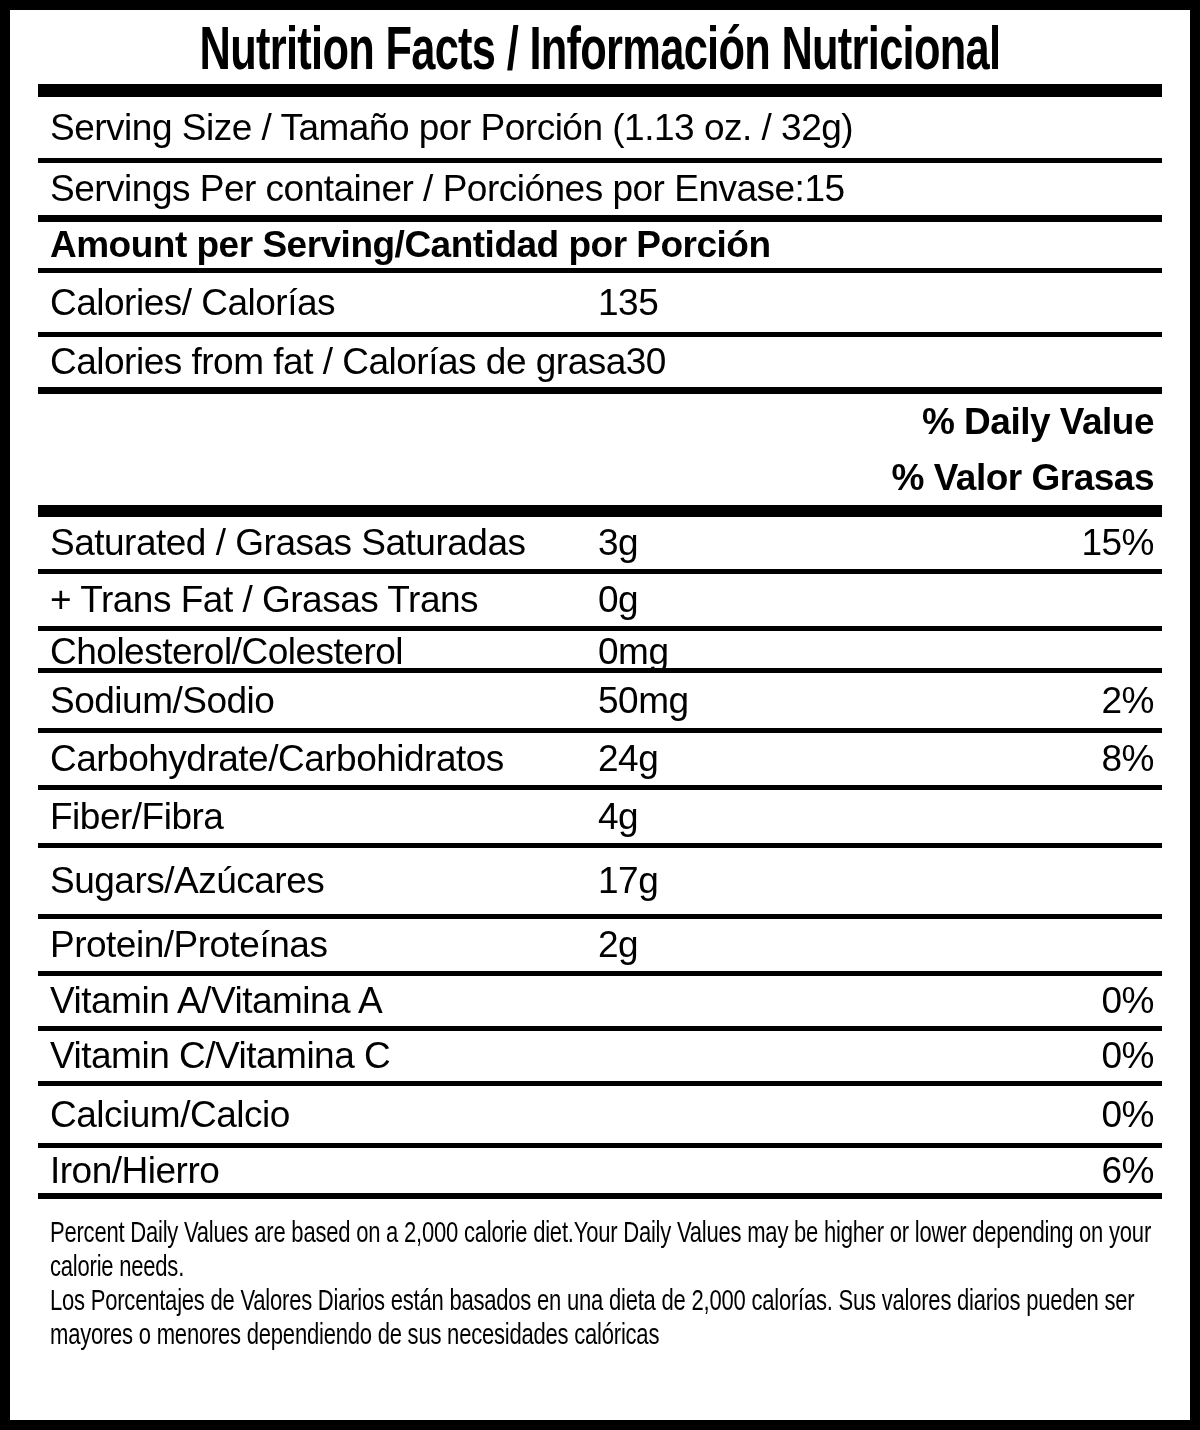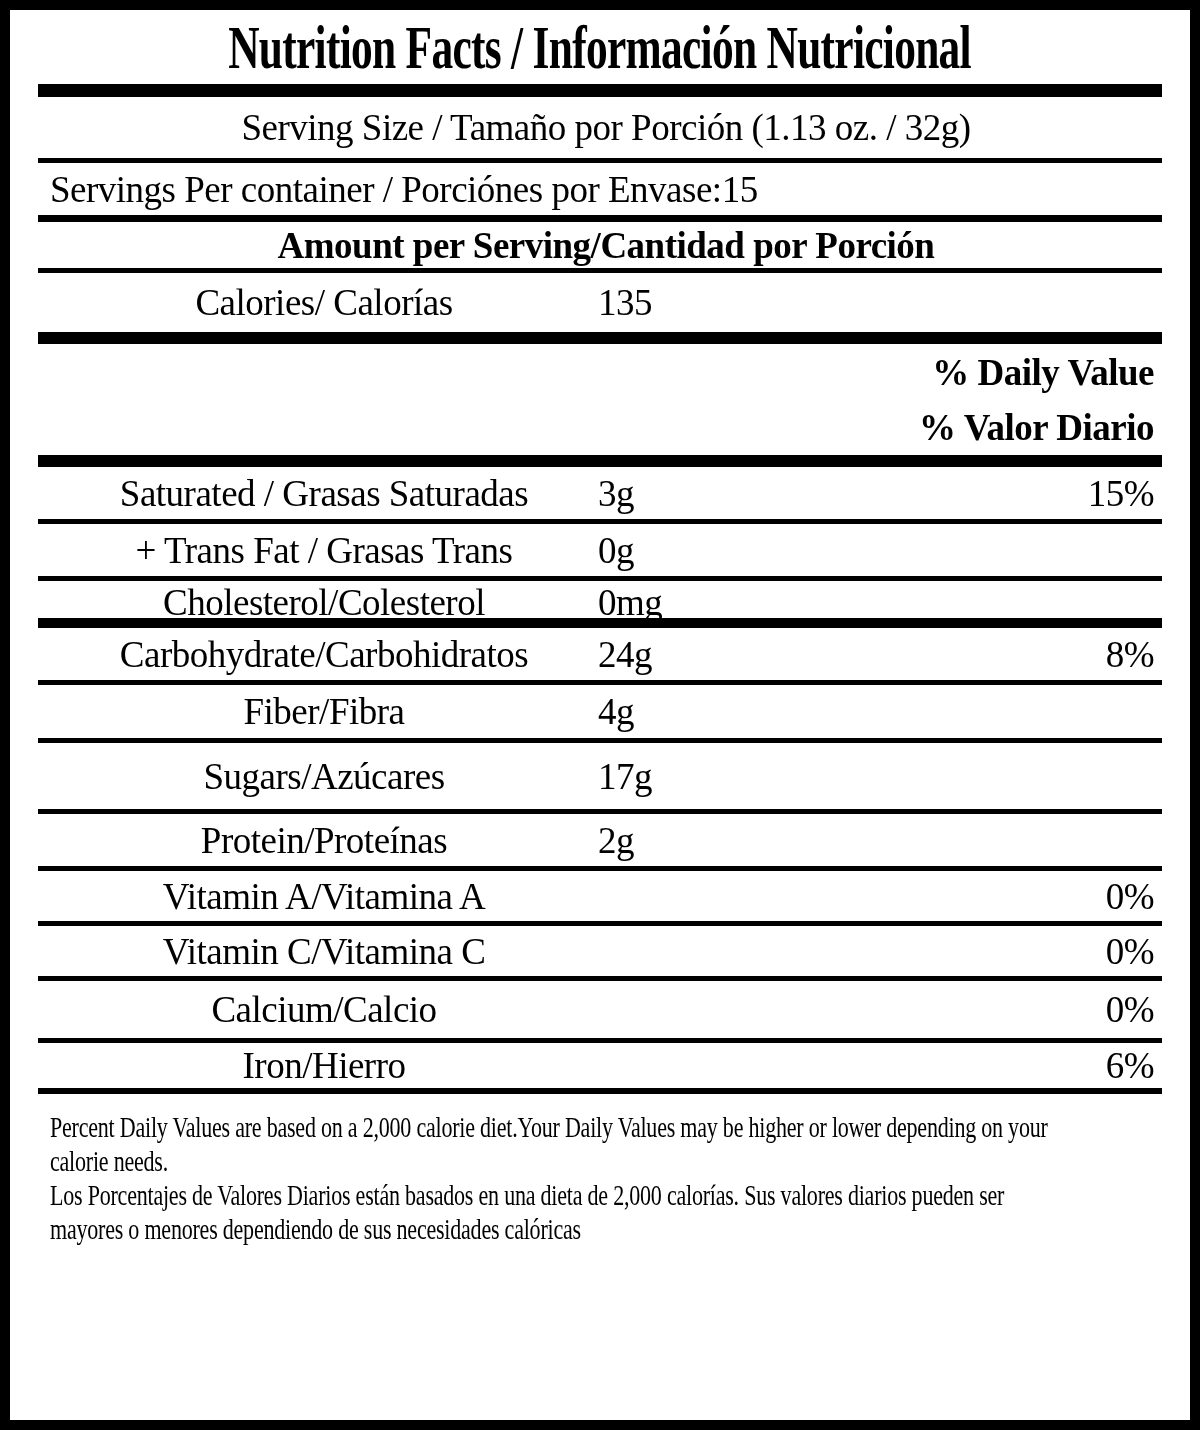--- a/index.html
+++ b/index.html
@@ -1,19 +1,19 @@
 <!DOCTYPE html>
 <html><head>
 <meta charset="utf-8">
 <style>
   html, body { margin: 0; padding: 0; background: #ffffff; }
   .label {
     width: 1200px; height: 1430px; box-sizing: border-box;
     background: #ffffff; border: 10px solid #000000;
-    font-family: Liberation Serif, serif; color: #000000;
+    font-family: Liberation Sans, sans-serif; color: #000000;
     overflow: hidden;
   }
   .content {
     height: 100%; box-sizing: border-box;
     display: flex; flex-direction: column;
     padding: 0 28px;
   }
   .title-wrap {
     height: 74px; flex: none;
     display: flex; align-items: center; justify-content: center;
@@ -27,21 +27,21 @@
   .bar7  { height: 7px;  background: #000; flex: none; }
   .bar6  { height: 6px;  background: #000; flex: none; }
   .sep   { height: 5px;  background: #000; flex: none; }
   .row {
     flex: none;
     display: grid; grid-template-columns: 1fr 290px 274px;
     align-items: center;
     font-size: 37px; letter-spacing: -0.5px;
     padding-left: 12px; box-sizing: border-box;
   }
-  .row .lbl { grid-column: 1; white-space: nowrap; text-align: center; }
+  .row .lbl { grid-column: 1; white-space: nowrap; }
   .row .lbl.full { grid-column: 1 / -1; }
   .row .amt { grid-column: 2; white-space: nowrap; }
   .row .pct { grid-column: 3; text-align: right; padding-right: 8px; white-space: nowrap; }
   .bold { font-weight: bold; }
   .dv-row {
     flex: none; display: flex; align-items: center; justify-content: flex-end;
     font-size: 37px; font-weight: bold; letter-spacing: -0.5px;
     padding-right: 8px;
   }
   .footnote {
@@ -82,24 +82,29 @@
     </div>
     <div class="sep"></div>
 
     <div class="row" style="height:59px">
       <span class="lbl">Calories/ Calorías</span>
       <span class="amt">135</span>
       <span class="pct"></span>
     </div>
     <div class="sep"></div>
 
+    <div class="row" style="height:50px">
+      <span class="lbl">Calories from fat / Calorías de grasa</span>
+      <span class="amt">30</span>
+      <span class="pct"></span>
+    </div>
     <div class="bar7"></div>
 
     <div class="dv-row" style="height:56px">% Daily Value</div>
-    <div class="dv-row" style="height:55px">% Valor Diario</div>
+    <div class="dv-row" style="height:55px">% Valor Grasas</div>
     <div class="bar7"></div>
 
     <div class="sep"></div>
 
     <div class="row" style="height:52px">
       <span class="lbl">Saturated / Grasas Saturadas</span>
       <span class="amt">3g</span>
       <span class="pct">15%</span>
     </div>
     <div class="sep"></div>
@@ -111,20 +116,25 @@
     </div>
     <div class="sep"></div>
 
     <div class="row" style="height:37px">
       <span class="lbl">Cholesterol/Colesterol</span>
       <span class="amt">0mg</span>
       <span class="pct"></span>
     </div>
     <div class="sep"></div>
 
+    <div class="row" style="height:55px">
+      <span class="lbl">Sodium/Sodio</span>
+      <span class="amt">50mg</span>
+      <span class="pct">2%</span>
+    </div>
     <div class="sep"></div>
 
     <div class="row" style="height:52px">
       <span class="lbl">Carbohydrate/Carbohidratos</span>
       <span class="amt">24g</span>
       <span class="pct">8%</span>
     </div>
     <div class="sep"></div>
 
     <div class="row" style="height:53px">

